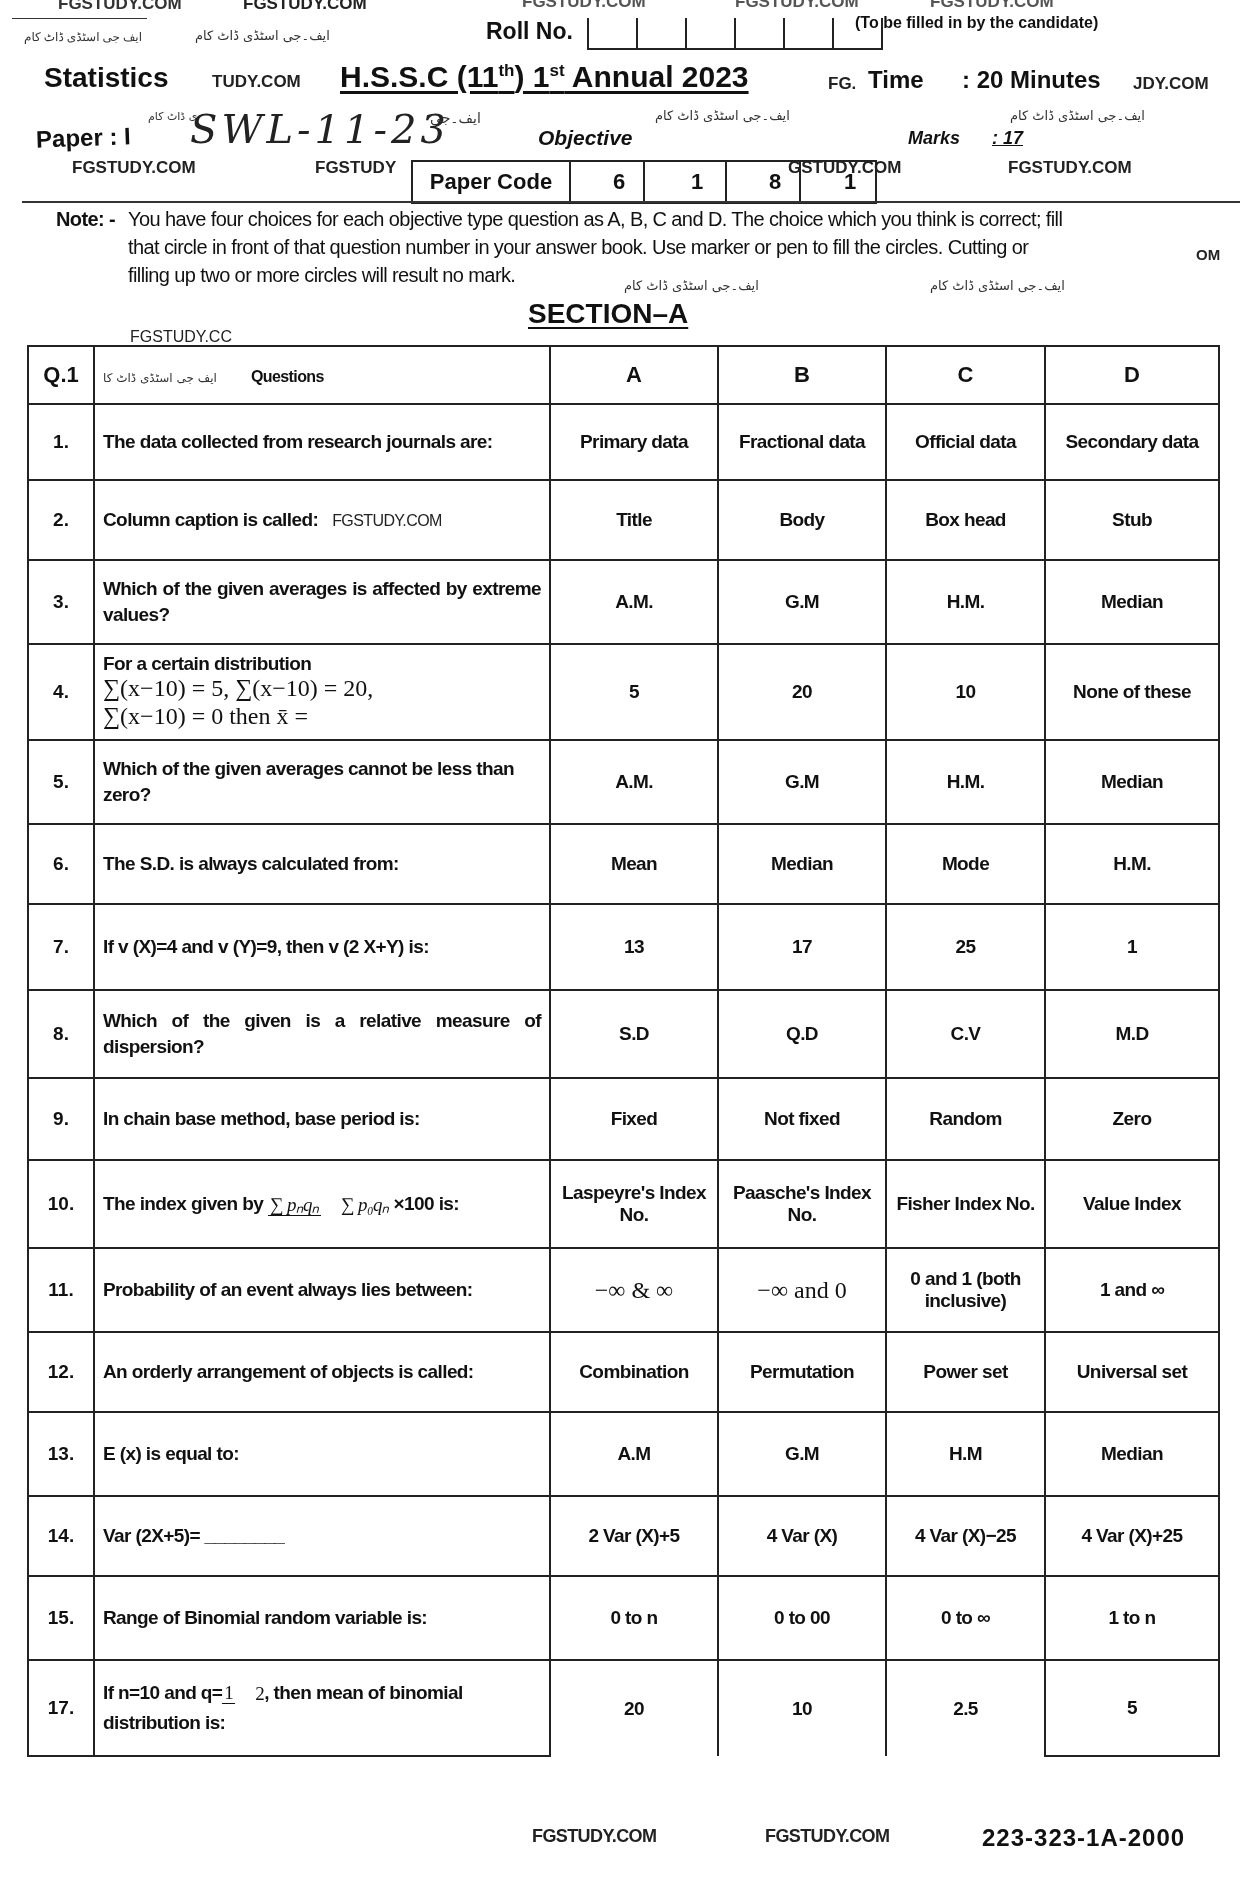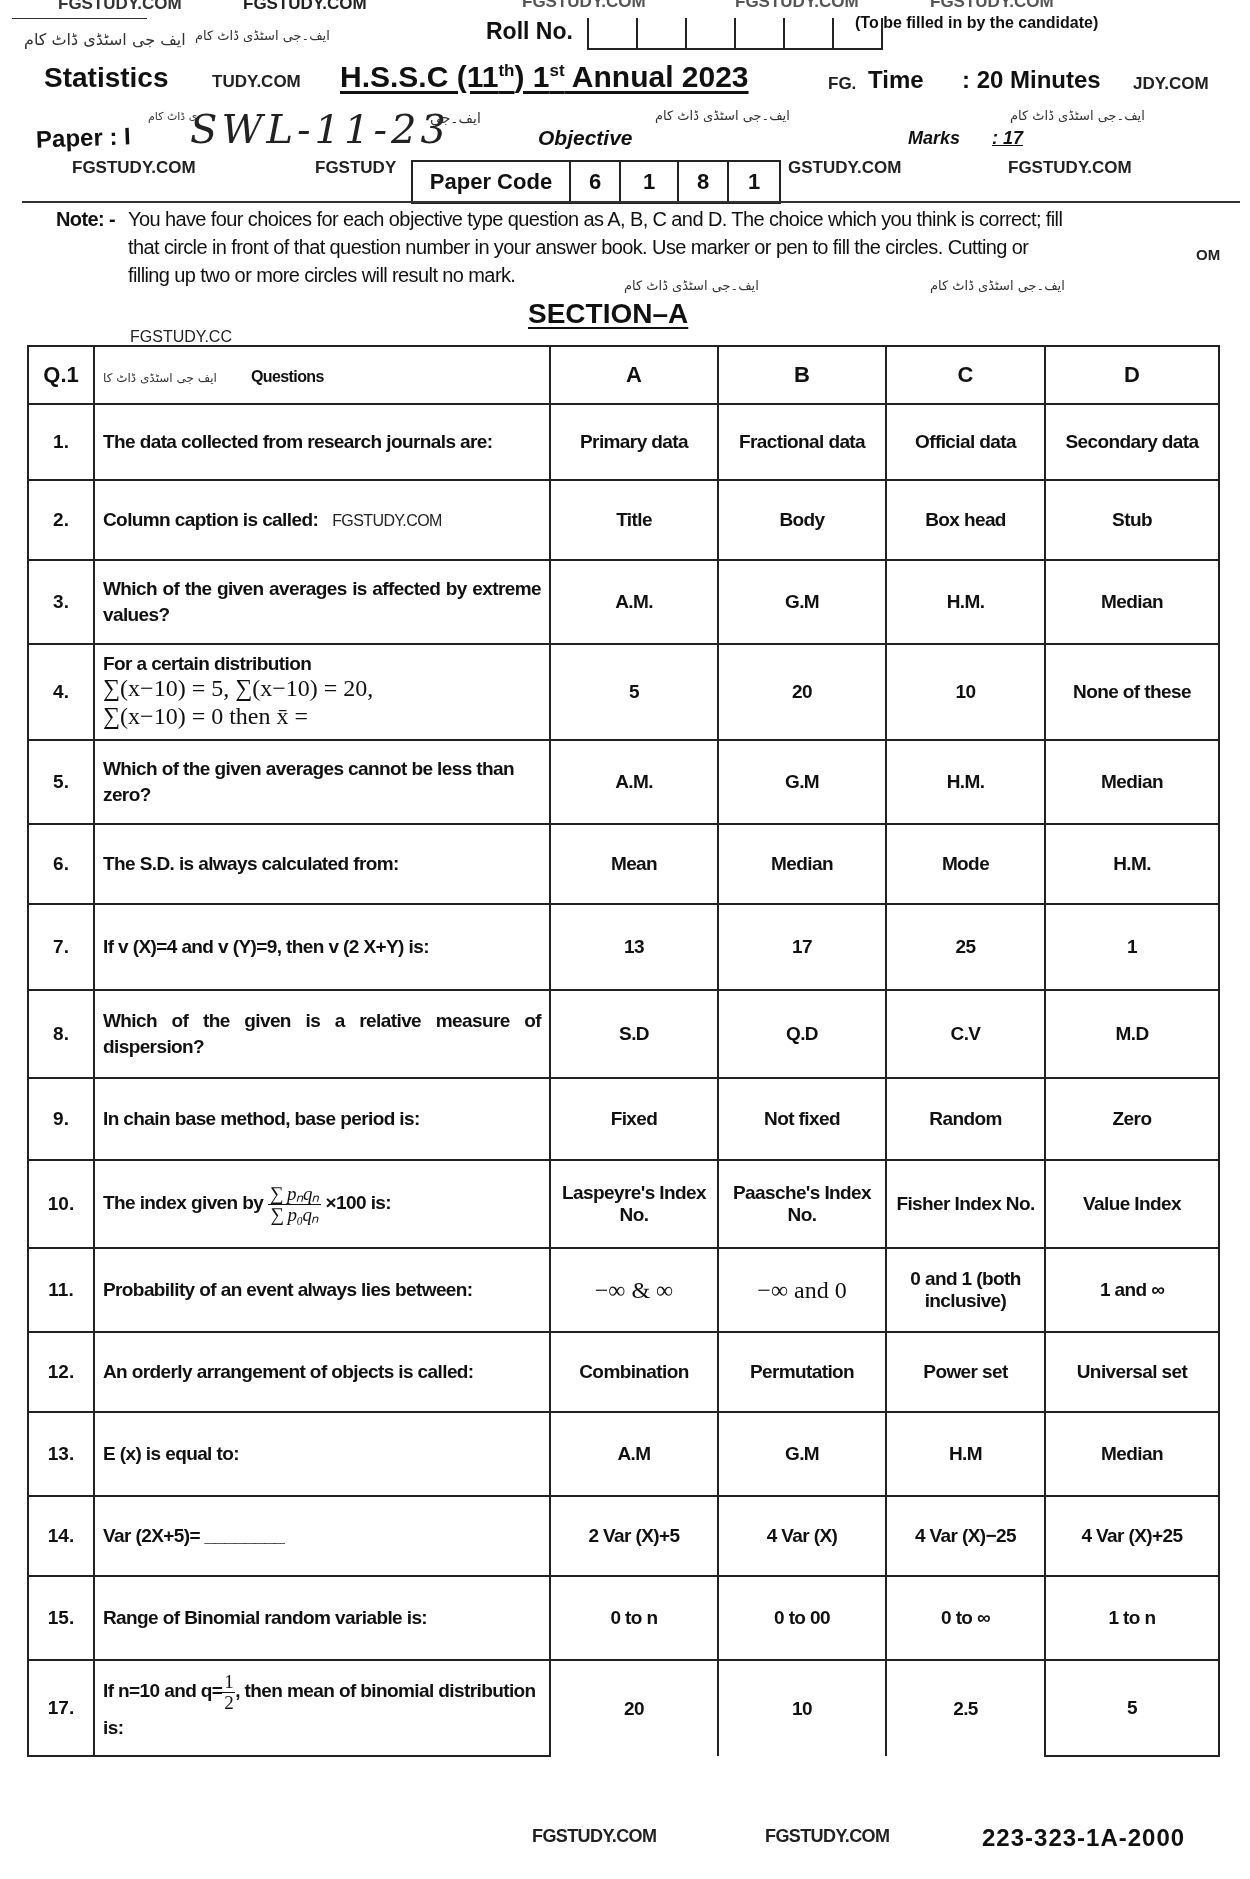--- a/index.html
+++ b/index.html
@@ -3,46 +3,46 @@
 <meta charset="utf-8">
 <style>
   html,body{margin:0;padding:0;background:#fff;}
   body{width:1250px;height:1879px;position:relative;overflow:hidden;font-family:"Liberation Sans",sans-serif;color:#111;}
   .abs{position:absolute;white-space:nowrap;}
   .wm{font-family:"Liberation Sans",sans-serif;font-weight:bold;font-size:17px;color:#222;}
   .urdu{font-family:"DejaVu Sans",sans-serif;font-size:13px;color:#333;direction:rtl;}
   .narrow{font-family:"Liberation Sans",sans-serif;font-weight:bold;letter-spacing:-0.6px;transform-origin:left center;}
   .rollbox{position:absolute;top:18px;left:587px;height:30px;display:flex;border-left:2px solid #222;border-bottom:2px solid #222;}
   .rollbox div{width:47px;border-right:2px solid #222;}
-  .pcode{position:absolute;left:411px;top:160px;height:40px;display:flex;border:2px solid #222;}
+  .pcode{position:absolute;left:411px;top:160px;height:40px;display:flex;border:2px solid #222;gap:24px;}
   .pcode div{border-right:2px solid #222;display:flex;align-items:center;justify-content:center;font-weight:bold;font-size:22px;}
   .pcode div:last-child{border-right:none;}
   table.q{position:absolute;left:27px;top:345px;border-collapse:collapse;table-layout:fixed;}
   table.q td,table.q th{border:2px solid #222;padding:0 8px;vertical-align:middle;font-family:"Liberation Sans",sans-serif;font-weight:bold;font-size:19px;}
   table.q th{height:56px;font-size:22px;}
   .qn{text-align:center;}
   .opt{text-align:center;}
   .qtext{text-align:left;line-height:1.35;}
   .just{text-align:justify;}
   .math{font-family:"Liberation Serif",serif;font-weight:normal;font-size:24px;}
-  .frac{display:inline-flex;flex-direction:column;align-items:center;vertical-align:middle;font-family:"Liberation Serif",serif;font-weight:normal;font-style:italic;font-size:19px;line-height:1.05;}
+  .frac{display:inline-flex;flex-direction:row;align-items:center;vertical-align:middle;font-family:"Liberation Serif",serif;font-weight:normal;font-style:italic;font-size:19px;line-height:1.05;gap:20px;}
   .frac .num{border-bottom:1.5px solid #111;padding:0 2px;}
   .hdr-sep{position:absolute;height:2px;background:#333;}
 </style>
 </head>
 <body>
 
 <div class="abs wm" style="left:58px;top:-6px;font-size:17px;color:#333;">FGSTUDY.COM</div>
 <div class="abs wm" style="left:243px;top:-6px;">FGSTUDY.COM</div>
 <div class="abs wm" style="left:522px;top:-8px;color:#555;">FGSTUDY.COM</div>
 <div class="abs wm" style="left:735px;top:-8px;color:#555;">FGSTUDY.COM</div>
 <div class="abs wm" style="left:930px;top:-8px;color:#555;">FGSTUDY.COM</div>
 <div class="hdr-sep" style="left:12px;top:18px;width:135px;height:1px;"></div>
 
-<div class="abs urdu" style="left:24px;top:30px;font-size:16px;">ایف جی اسٹڈی ڈاٹ کام</div>
+<div class="abs urdu" style="left:24px;top:30px;font-size:12px;font-family:Liberation Serif, serif;">ایف جی اسٹڈی ڈاٹ کام</div>
 <div class="abs urdu" style="left:195px;top:28px;">ایف۔جی اسٹڈی ڈاٹ کام</div>
 
 <div class="abs" style="left:486px;top:18px;font-weight:bold;font-size:23px;">Roll No.</div>
 <div class="rollbox">
   <div></div>
   <div></div>
   <div></div>
   <div></div>
   <div></div>
   <div></div>

